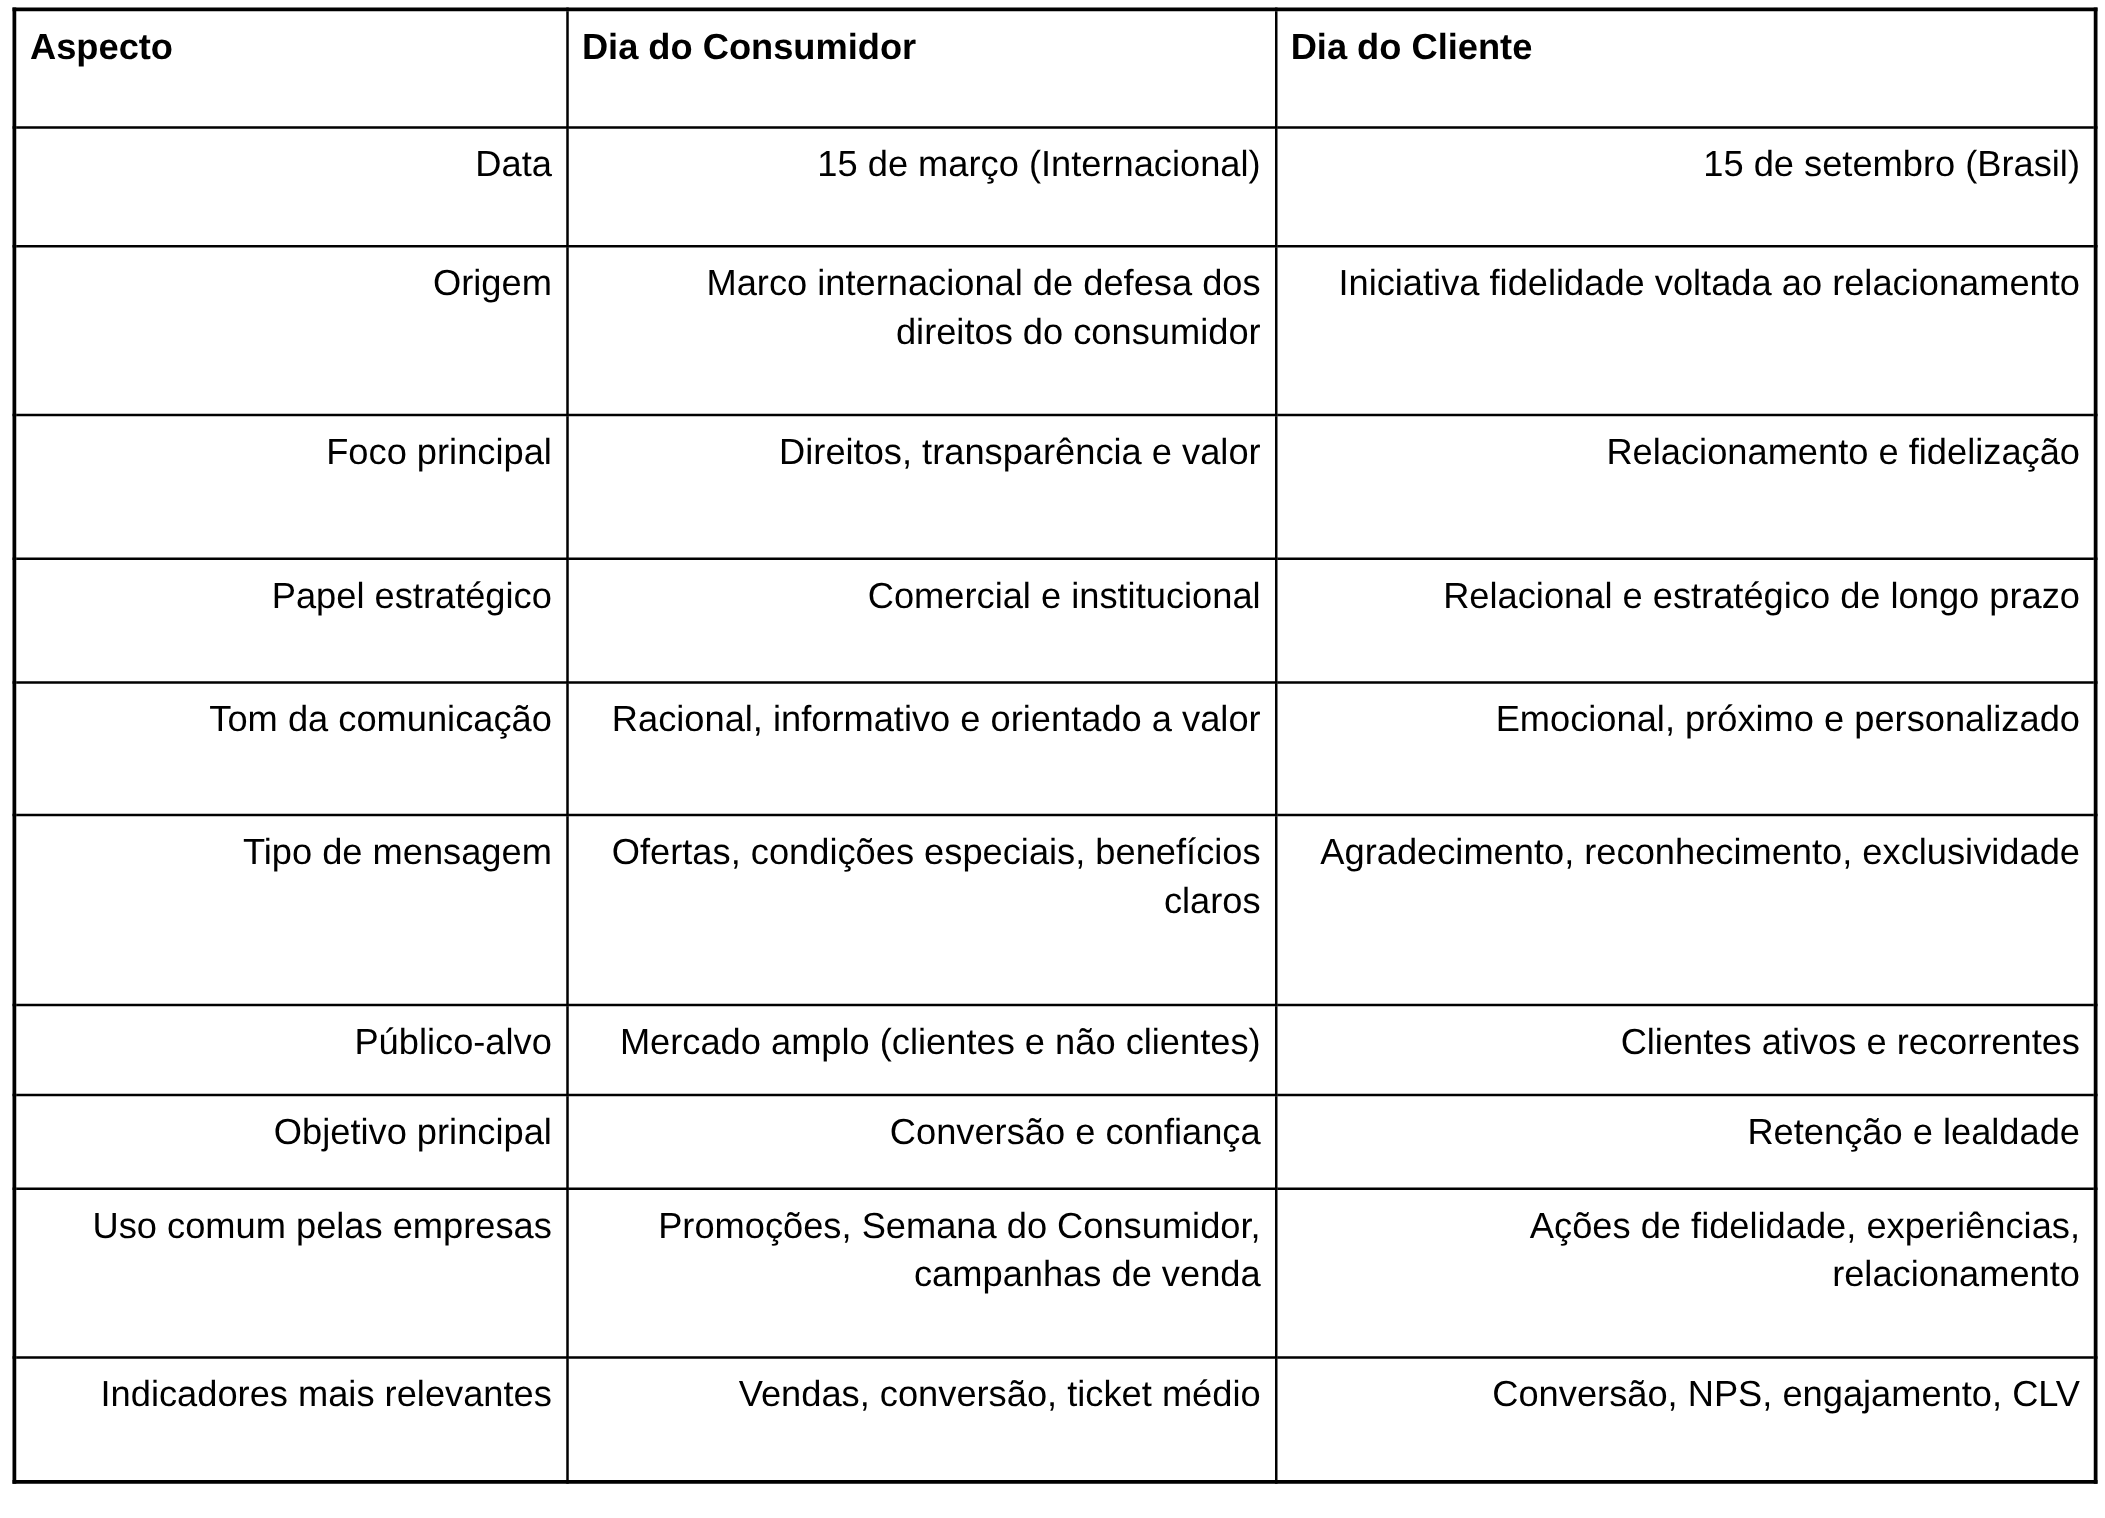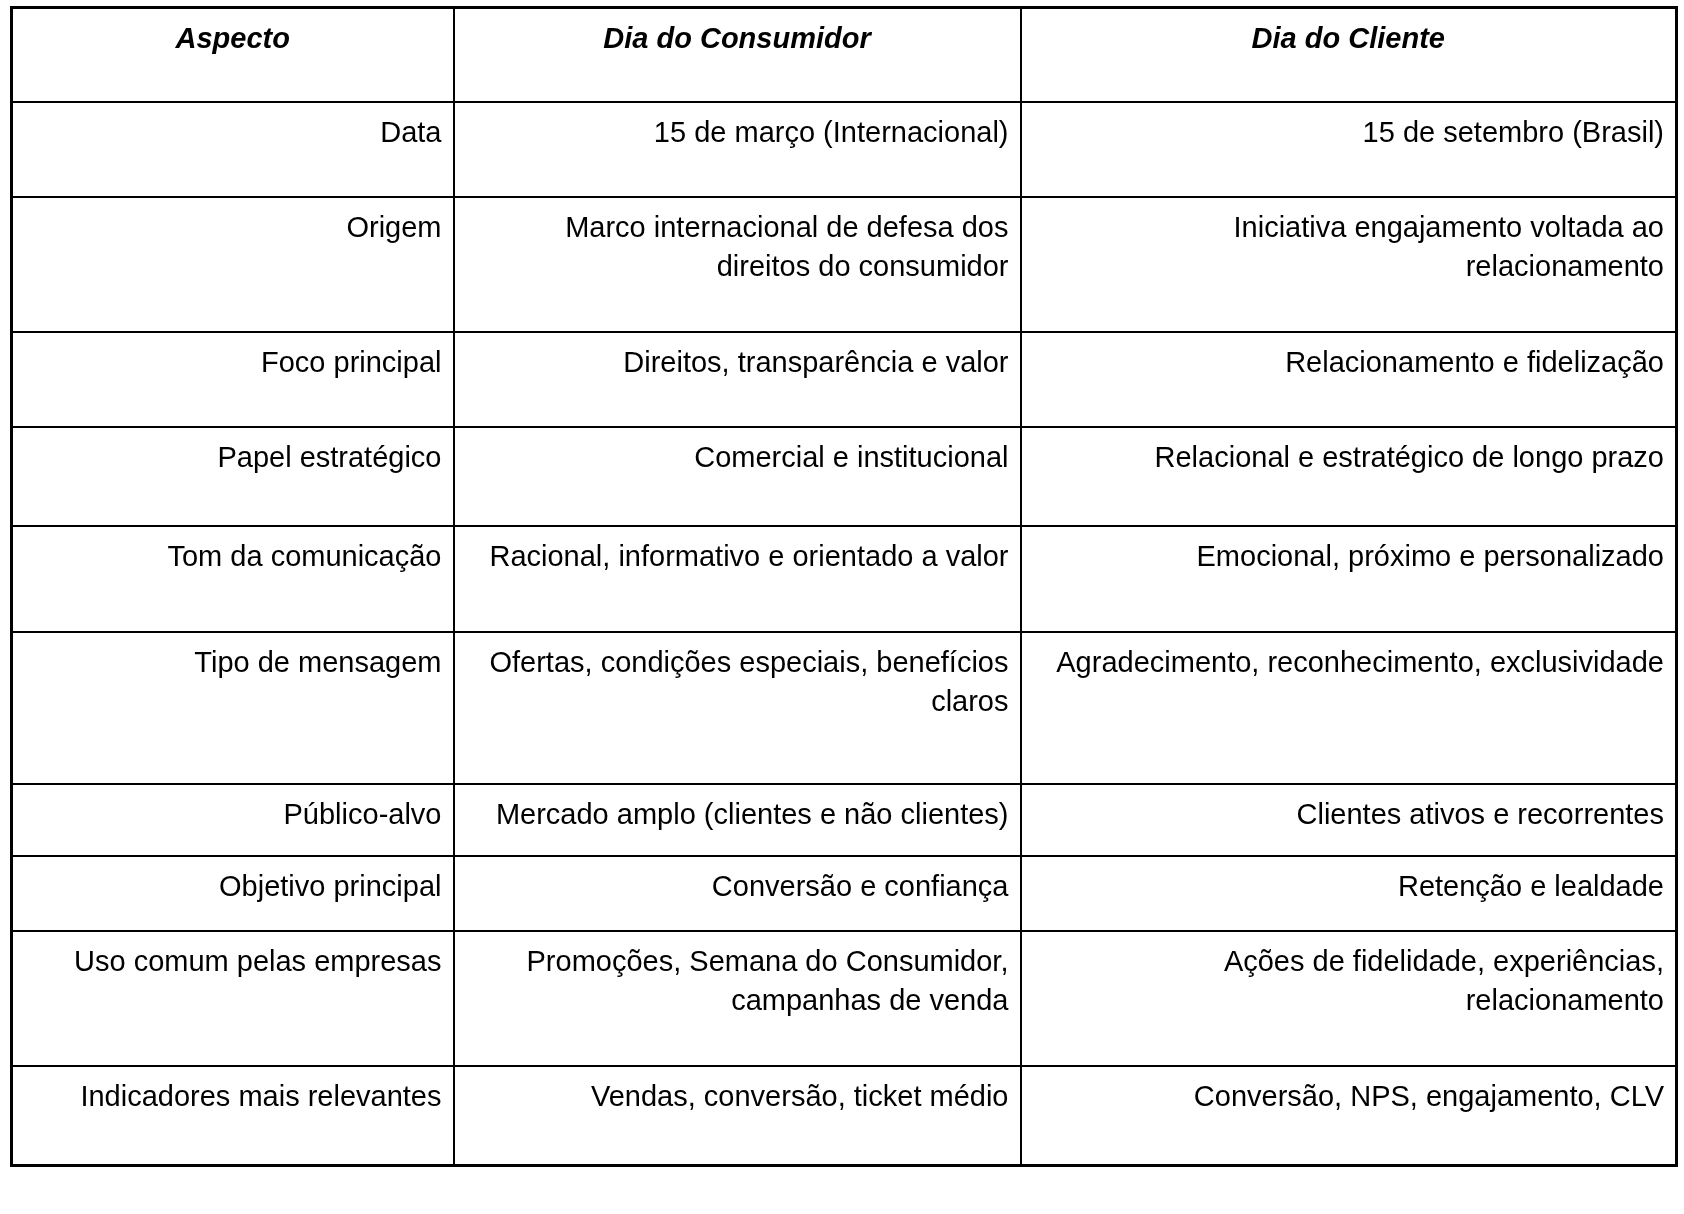--- a/index.html
+++ b/index.html
@@ -28,22 +28,21 @@
     border: 2px solid #000000;
     vertical-align: top;
     padding: 10px 11px 8px 11px;
     font-size: 29px;
     line-height: 39px;
     overflow: hidden;
     word-wrap: break-word;
   }
   table.comparison th {
     font-weight: bold;
-    text-align: center;
-    font-style: italic;
+    text-align: left;
   }
   table.comparison td {
     font-weight: normal;
     text-align: right;
   }
 </style>
 </head>
 <body>
 
 <table class="comparison">
@@ -61,23 +60,23 @@
   </thead>
   <tbody>
     <tr style="height:95px">
       <td>Data</td>
       <td>15 de março (Internacional)</td>
       <td>15 de setembro (Brasil)</td>
     </tr>
     <tr style="height:135px">
       <td>Origem</td>
       <td>Marco internacional de defesa dos direitos do consumidor</td>
-      <td>Iniciativa engajamento voltada ao relacionamento</td>
+      <td>Iniciativa fidelidade voltada ao relacionamento</td>
     </tr>
-    <tr style="height:95px">
+    <tr style="height:115px">
       <td>Foco principal</td>
       <td>Direitos, transparência e valor</td>
       <td>Relacionamento e fidelização</td>
     </tr>
     <tr style="height:99px">
       <td>Papel estratégico</td>
       <td>Comercial e institucional</td>
       <td>Relacional e estratégico de longo prazo</td>
     </tr>
     <tr style="height:106px">

